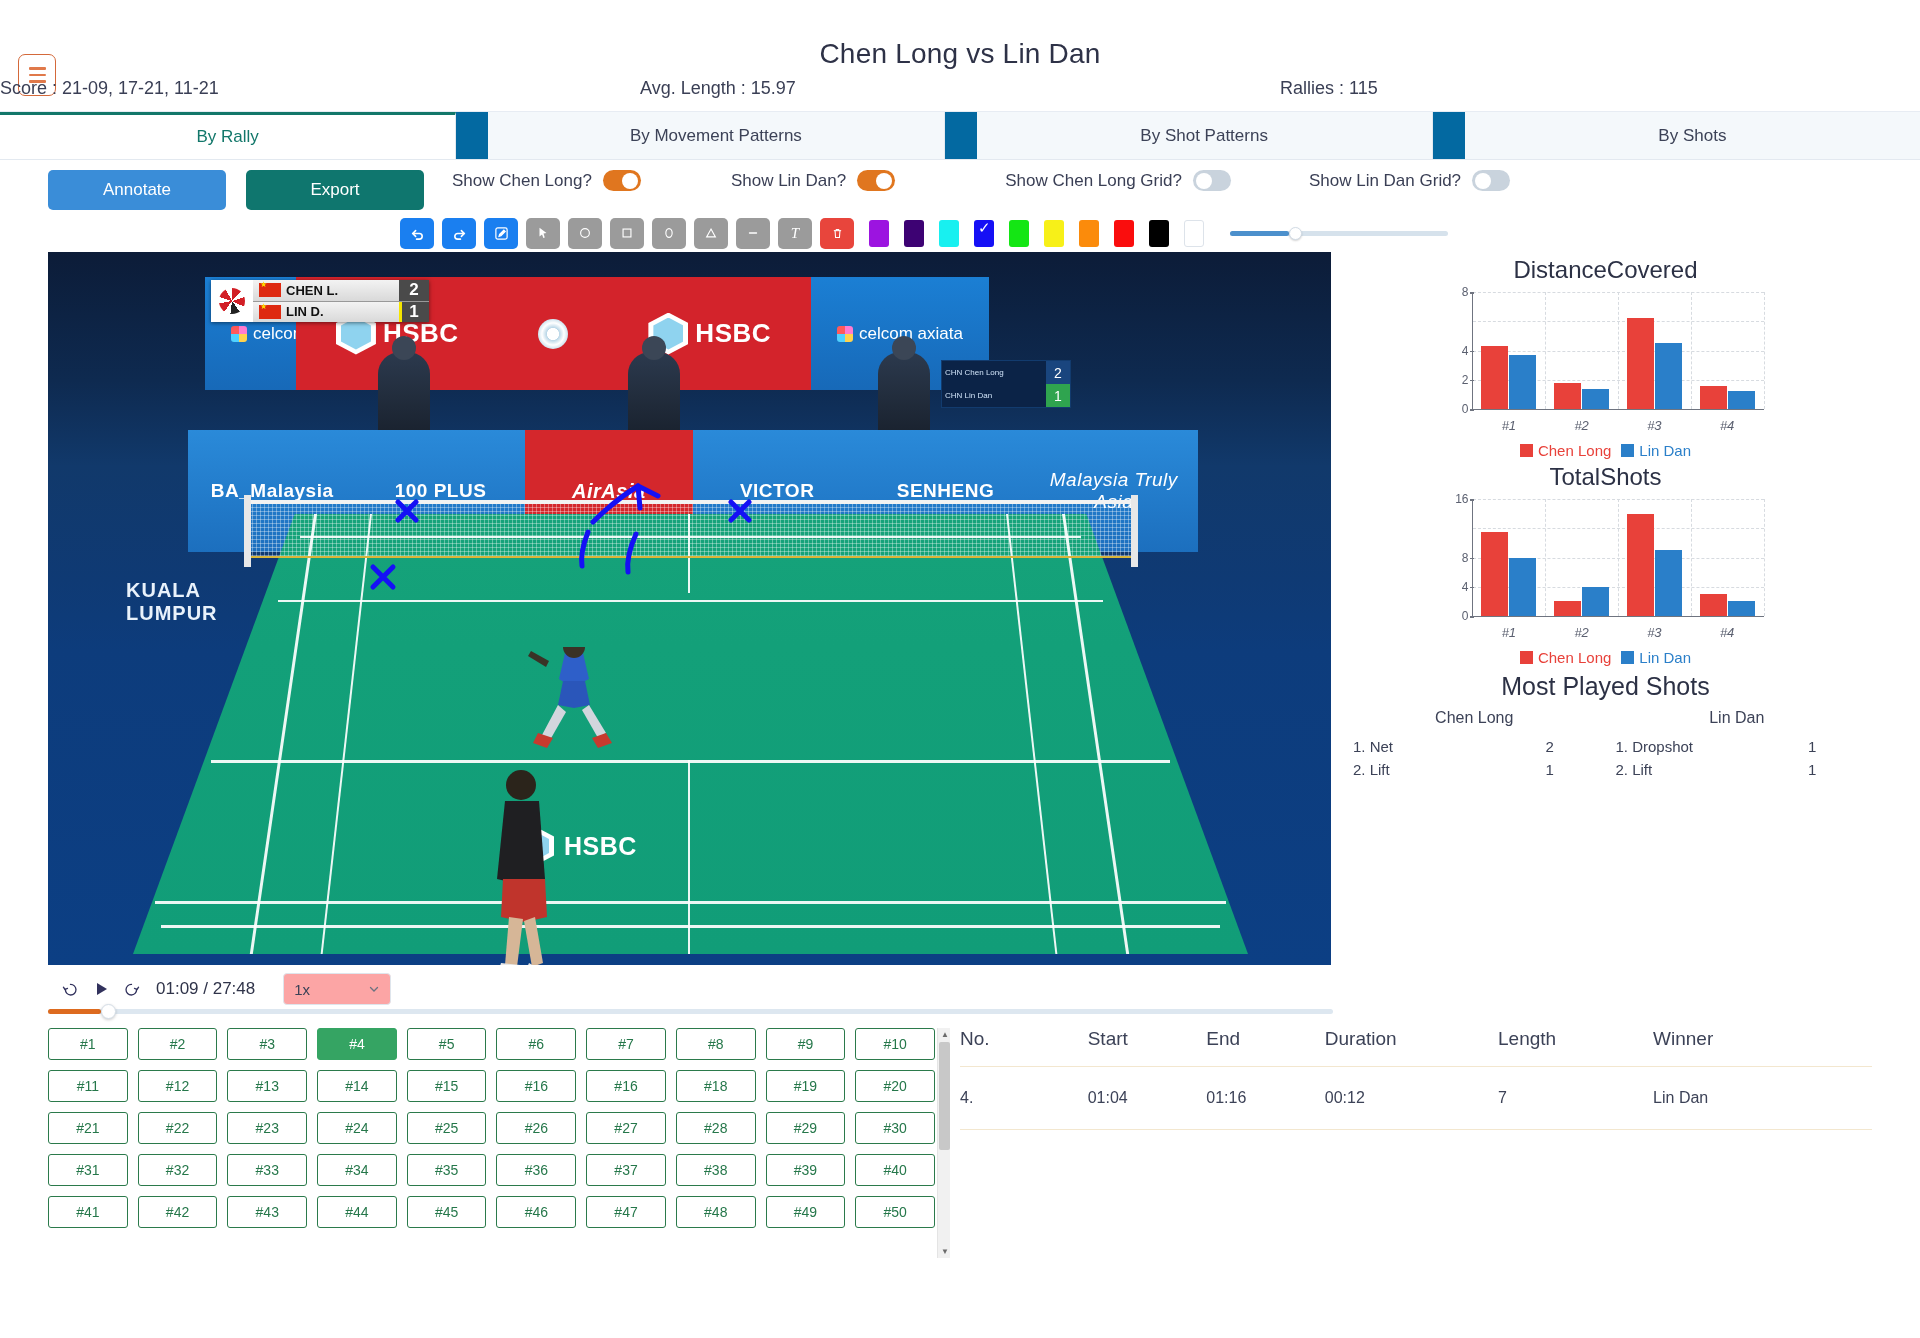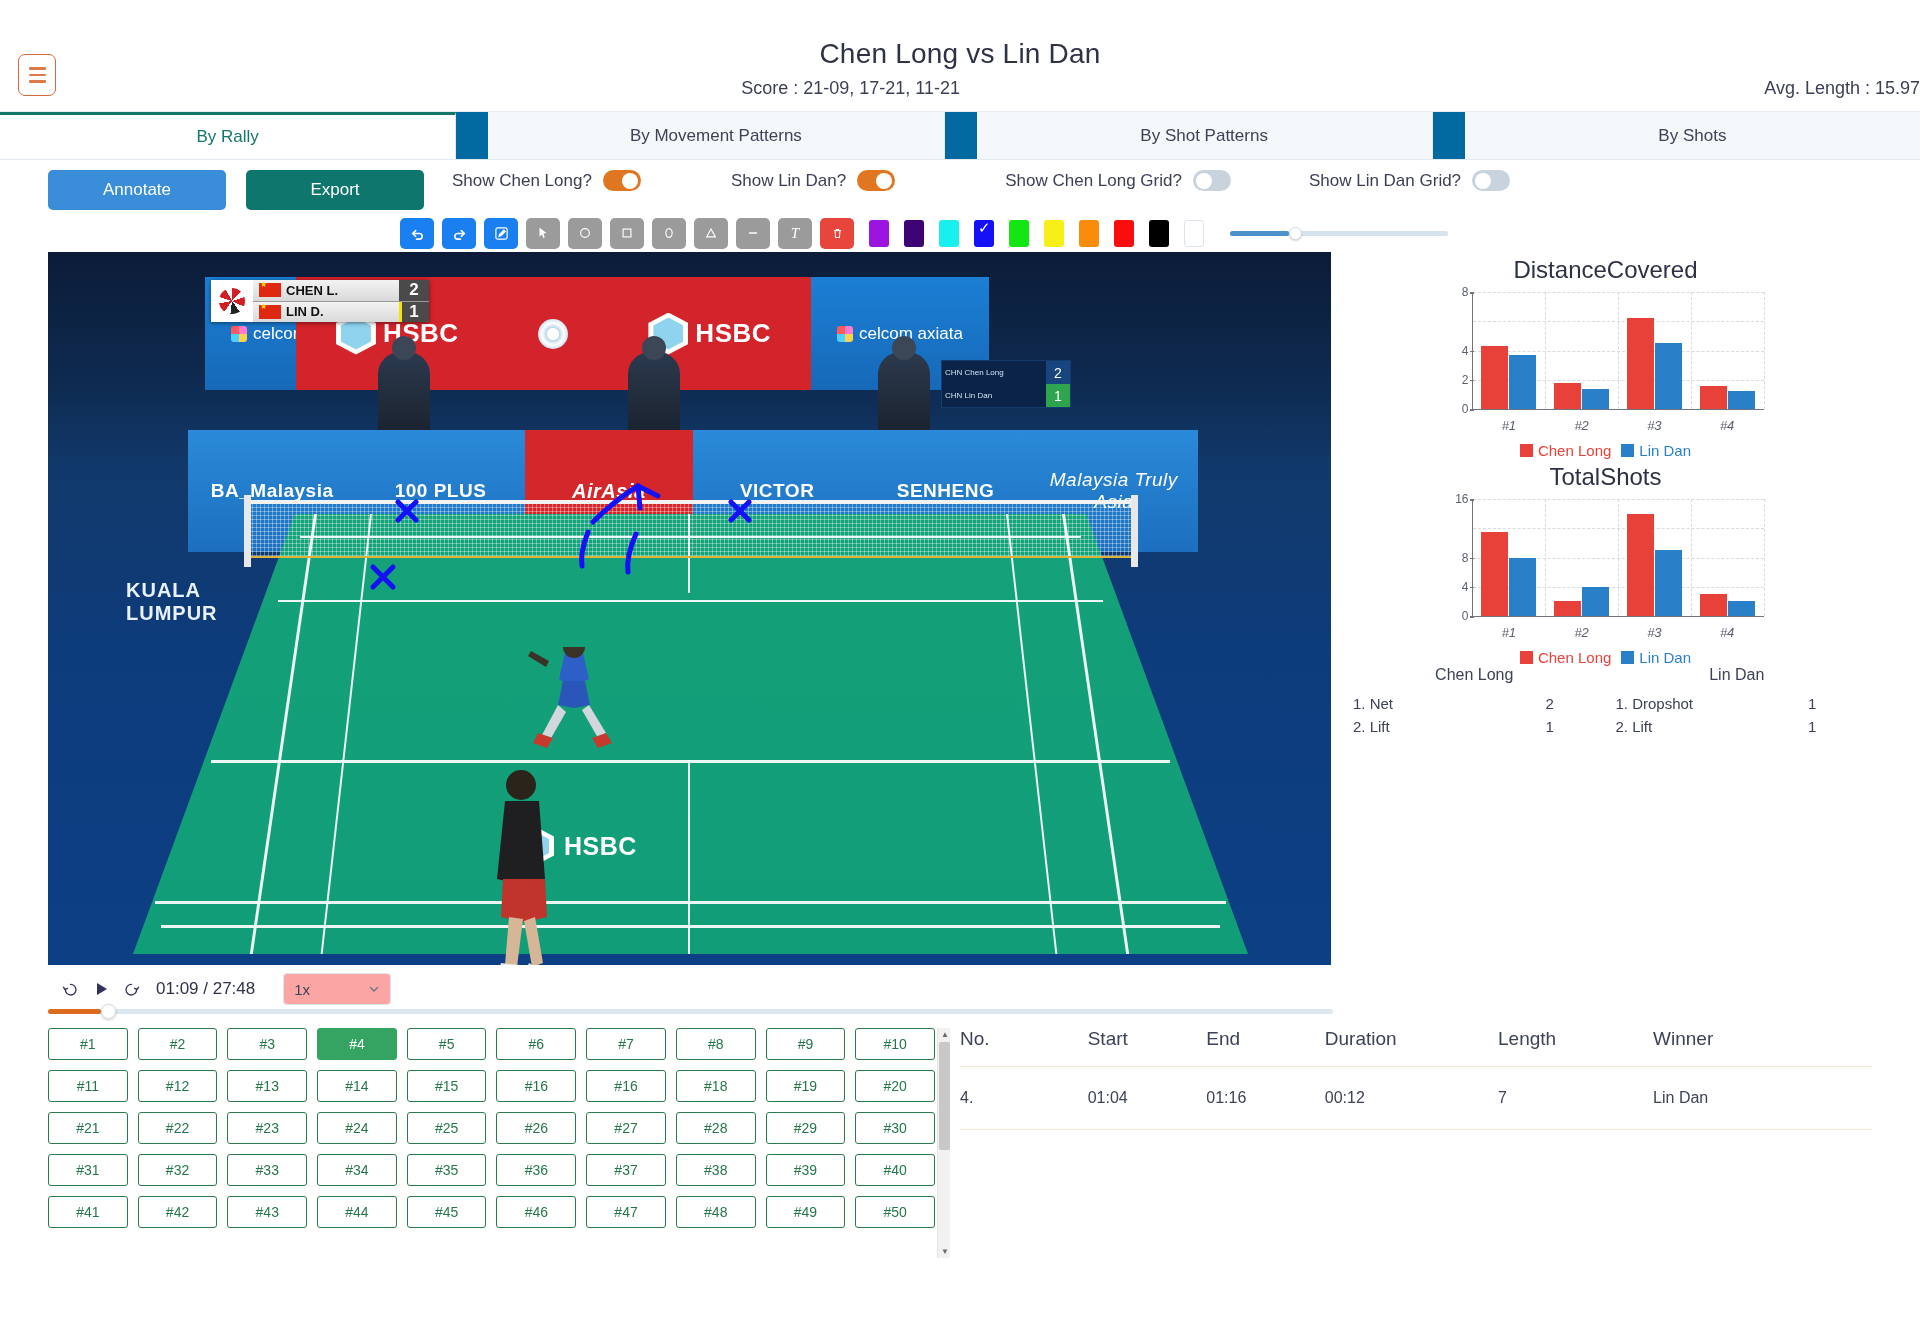--- a/index.html
+++ b/index.html
@@ -46,21 +46,21 @@
     color: #2e3247;
     letter-spacing: .2px;
   }
   .header-stats {
     position: absolute;
     top: 78px; left: 0; width: 100%;
     display: flex;
   }
   .header-stats > div {
     flex: 1;
-    text-align: right;
+    text-align: left;
     font-size: 18px;
     color: #3a3f55;
   }
 
   
   .tabs {
     display: flex;
     height: 48px;
     border-bottom: 1px solid #e3e9f0;
     background: #0369a1;
@@ -501,20 +501,21 @@
 <div class="header">
   <div class="menu-btn">
     <i></i>
     <i></i>
     <i></i>
   </div>
   <div class="match-title">Chen Long vs Lin Dan</div>
   <div class="header-stats">
     <div>Score : 21-09, 17-21, 11-21</div>
     <div>Avg. Length : 15.97</div>
+    <div>Rallies : 115</div>
   </div>
 </div>
 
 <div class="tabs">
   <div class="tab active">By Rally</div>
   <div class="tab">By Movement Patterns</div>
   <div class="tab">By Shot Patterns</div>
   <div class="tab">By Shots</div>
 </div>
 
@@ -872,20 +873,21 @@
       <span class="k cl">
           <i class="sw"></i>
           <span>Chen Long</span>
         </span>
       <span class="k ld">
           <i class="sw"></i>
           <span>Lin Dan</span>
         </span>
     </div>
 
+    <div class="mps-title">Most Played Shots</div>
     <div class="mps">
       <div class="mps-col">
         <div class="mps-head">Chen Long</div>
         <div class="mps-row">
           <span class="lbl">1. Net</span>
           <span class="val">2</span>
         </div>
         <div class="mps-row">
           <span class="lbl">2. Lift</span>
           <span class="val">1</span>

